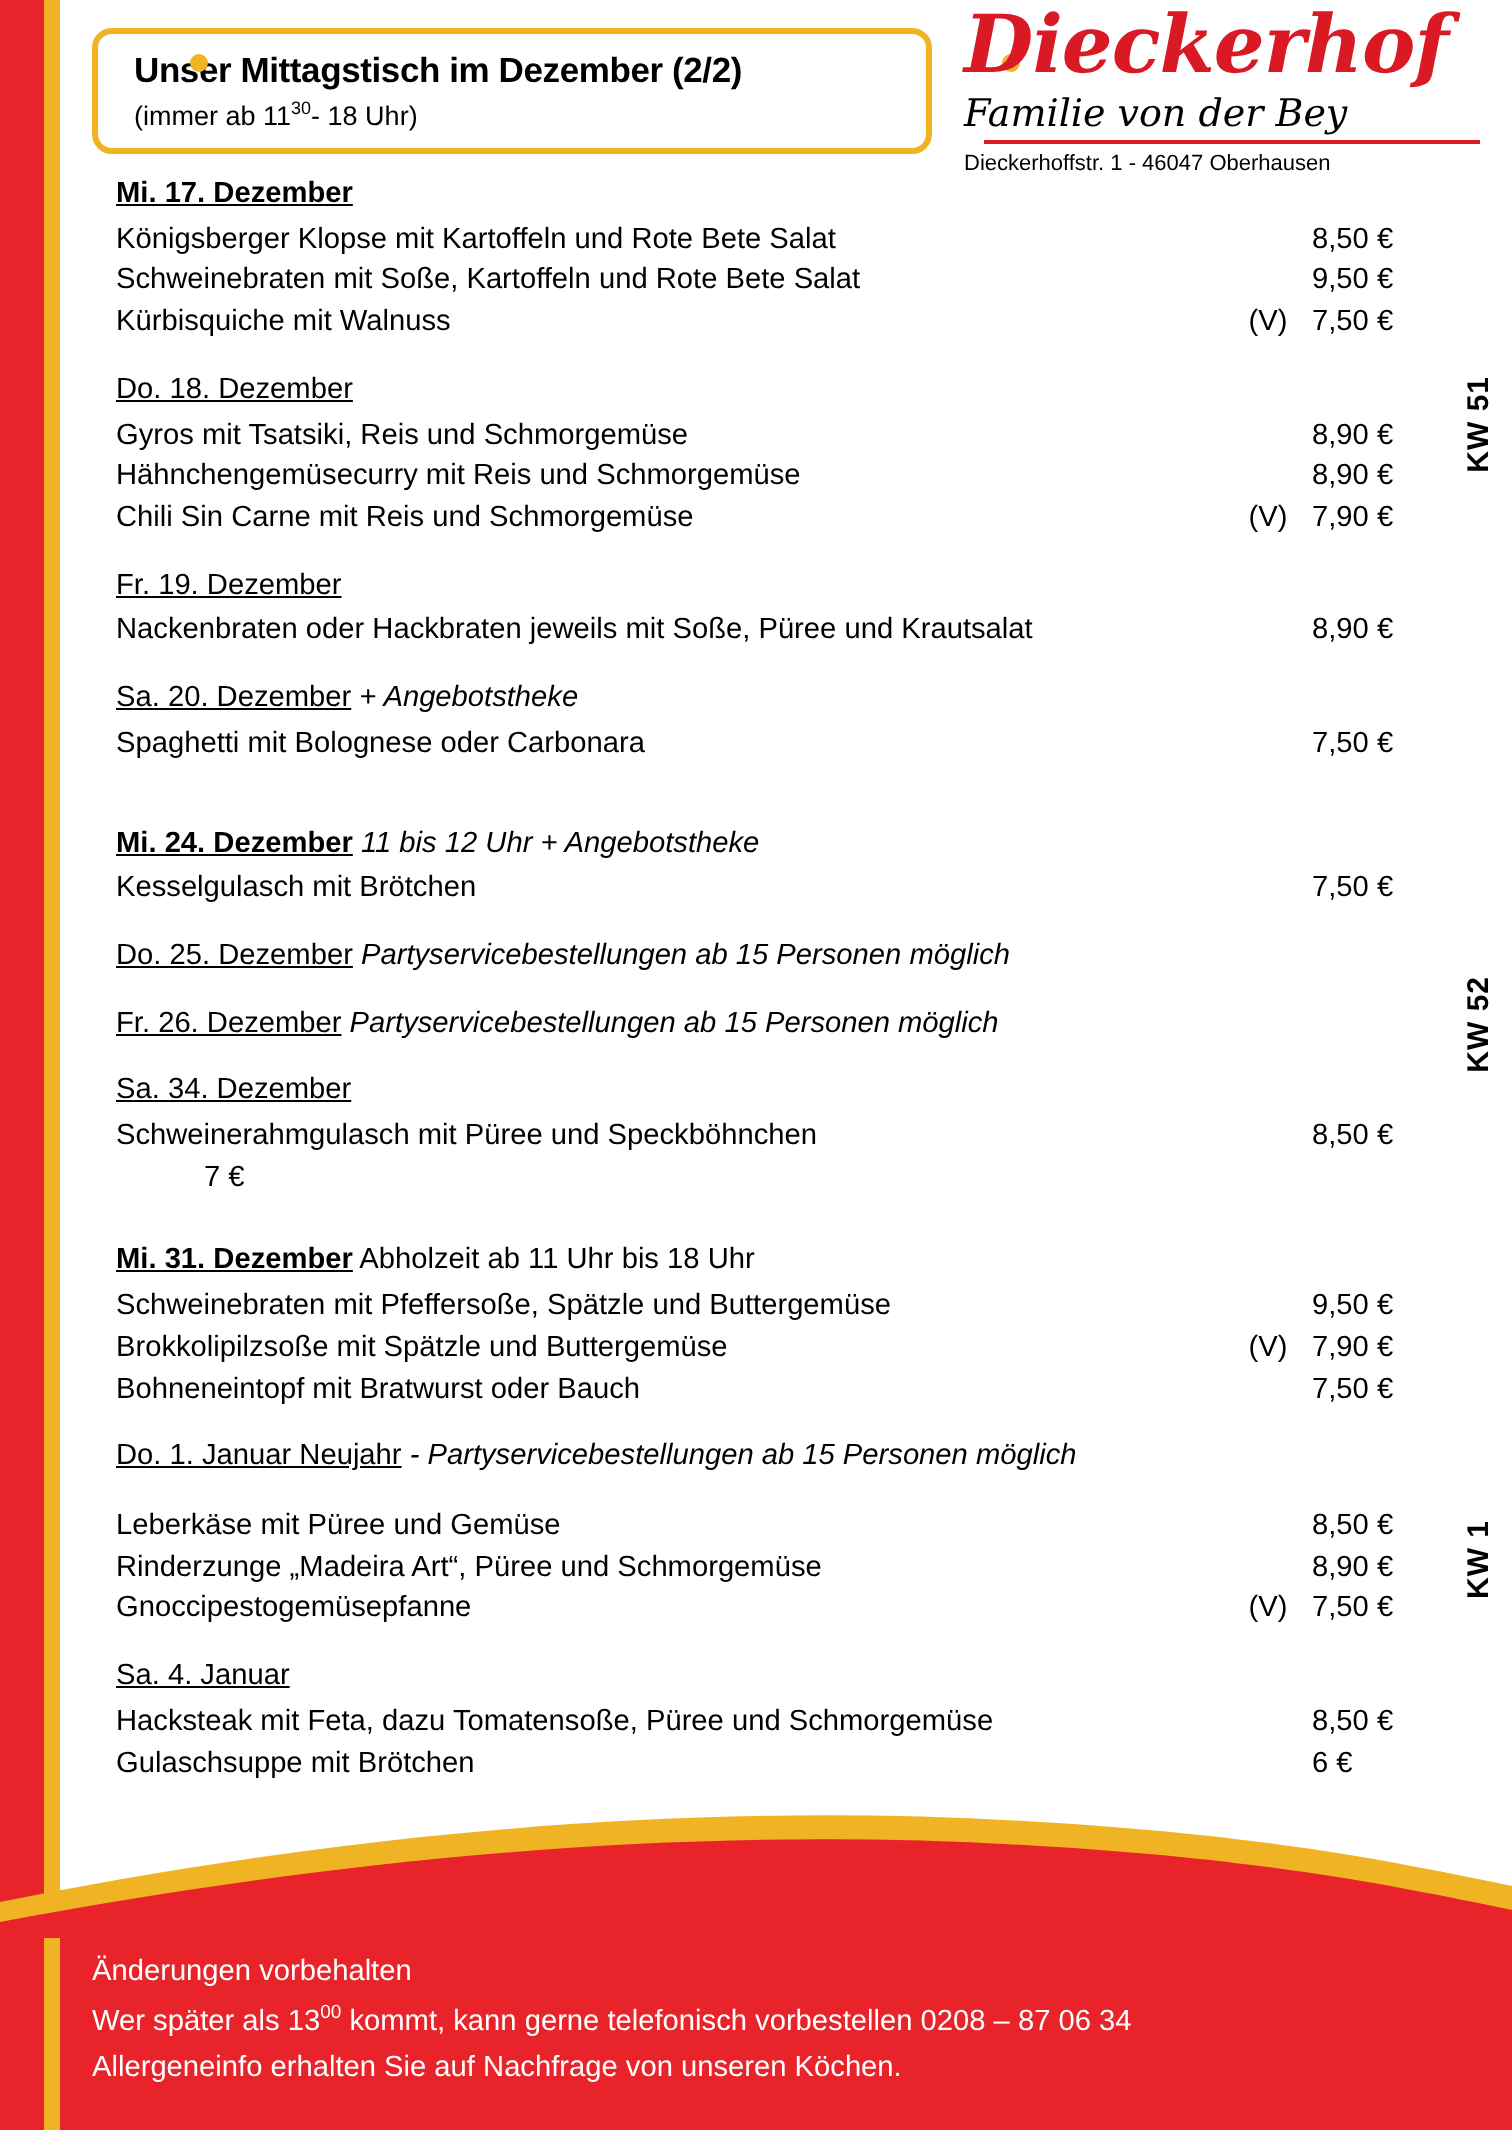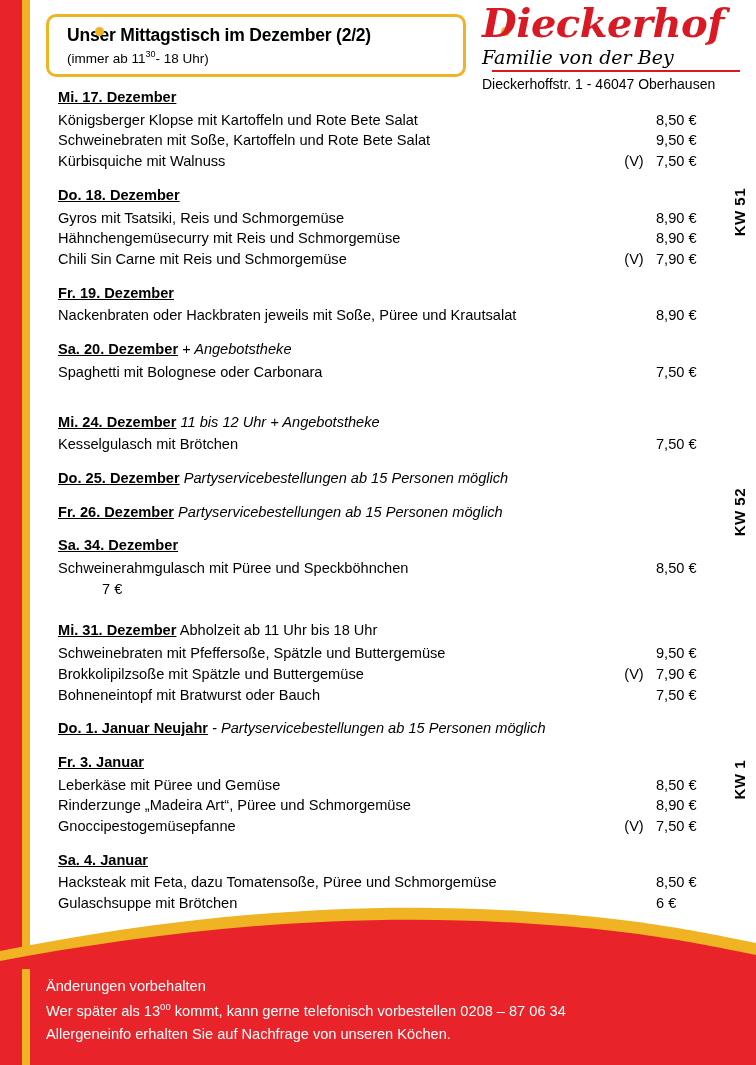--- a/index.html
+++ b/index.html
@@ -99,21 +99,21 @@
     letter-spacing: -0.5px;
   }
   .logo .fam {
     font-family: "DejaVu Serif", serif;
     font-style: italic;
     font-size: 19px;
     color: #000;
     margin-top: 2px;
   }
   .logo .addr {
-    font-size: 14px;
+    font-size: 11px;
     color: #000;
     margin-top: 4px;
   }
   .logo .rule {
     width: 248px;
     height: 2px;
     background: #d91a24;
     margin: 2px auto 0 auto;
   }
 
@@ -134,21 +134,20 @@
   .day.gap-lg { margin-top: 30px; }
   .day.gap-md { margin-top: 22px; }
 
   .day-head {
     white-space: nowrap;
     margin-bottom: 2px;
     line-height: 1.35;
   }
   .day-head .dname {
     text-decoration: underline;
-    font-weight: bold;
   }
   .day-head .dname.bold {
     font-weight: bold;
   }
   .day-head .dextra {
     font-style: italic;
   }
   .day-head .dextra.plain {
     font-style: normal;
   }
@@ -327,21 +326,20 @@
       <div class="dish-row">
         <span class="dish-name">Bohneneintopf mit Bratwurst oder Bauch</span>
         <span class="dish-veg"></span>
         <span class="dish-price">7,50 €</span>
       </div>
     </div>
     <div class="day">
       <div class="day-head"><span class="dname">Do. 1. Januar Neujahr</span><span class="dextra"> - Partyservicebestellungen ab 15 Personen möglich</span></div>
     </div>
     <div class="day">
-      <div class="day-head"><span class="dname">Fr. 3. Januar</span></div>
       <div class="dish-row">
         <span class="dish-name">Leberkäse mit Püree und Gemüse</span>
         <span class="dish-veg"></span>
         <span class="dish-price">8,50 €</span>
       </div>
       <div class="dish-row">
         <span class="dish-name">Rinderzunge „Madeira Art“, Püree und Schmorgemüse</span>
         <span class="dish-veg"></span>
         <span class="dish-price">8,90 €</span>
       </div>

